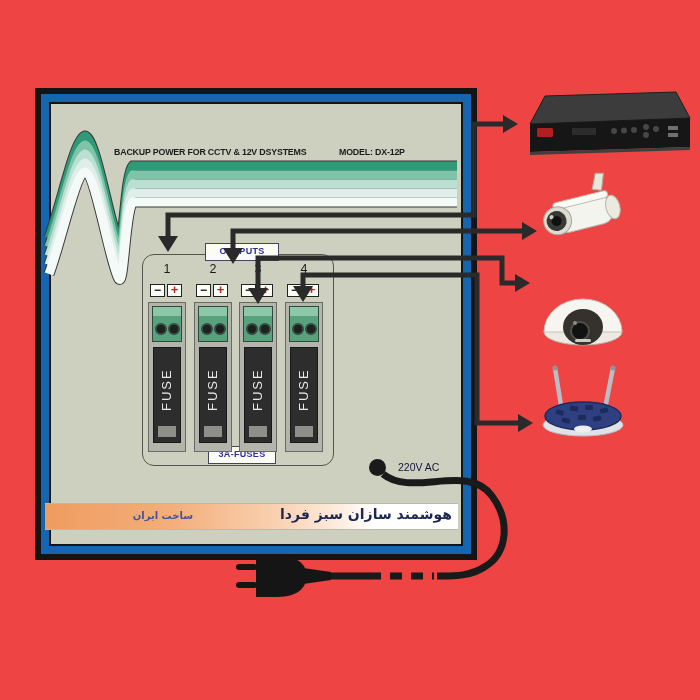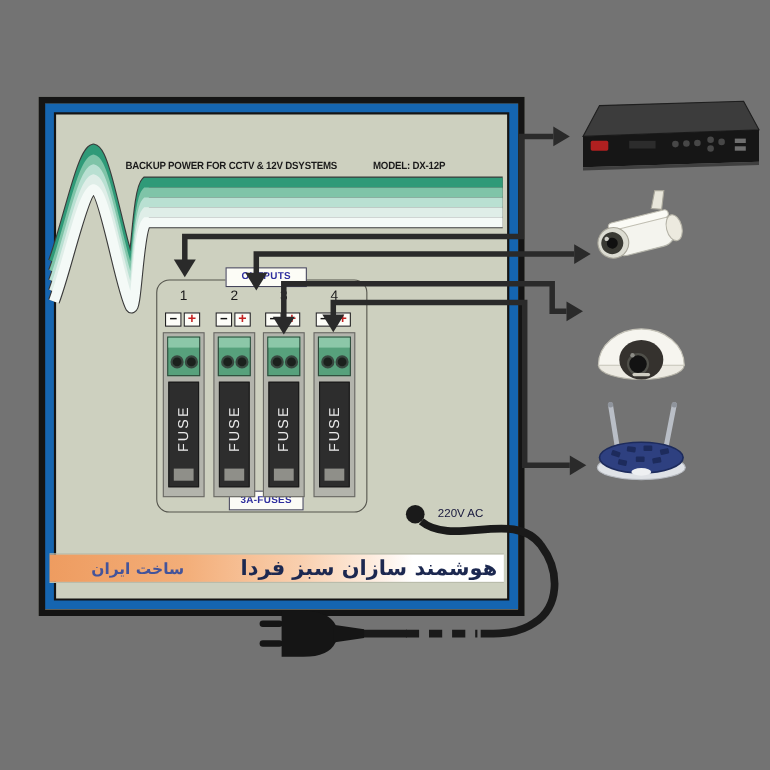--- a/index.html
+++ b/index.html
@@ -1,16 +1,16 @@
 <!DOCTYPE html>
 <html><head>
 <meta charset="utf-8">
 <style>
   html,body{margin:0;padding:0;background:#fff;}
-  .stage{position:relative;width:700px;height:700px;background:#737373;overflow:hidden;
+  .stage{position:relative;width:700px;height:700px;background:#ef4444;overflow:hidden;
          font-family:"Liberation Sans",sans-serif;}
   
   .panel{position:absolute;left:35px;top:88px;width:430px;height:460px;background:#cdd0bf;
          border:6px solid #141414;
          box-shadow:inset 0 0 0 8px #1565b0, inset 0 0 0 10px #141414;}
   .wave-svg{position:absolute;left:35px;top:88px;width:430px;height:460px;}
   .overlay{position:absolute;left:0;top:0;width:700px;height:700px;}
   .ptitle{position:absolute;left:114px;top:146px;font-size:9.5px;font-weight:bold;color:#1a1a1a;
           letter-spacing:-0.2px;transform:scaleX(.93);transform-origin:left;white-space:nowrap;}
   .pmodel{position:absolute;left:339px;top:146px;font-size:9.5px;font-weight:bold;color:#1a1a1a;
@@ -40,23 +40,23 @@
   .fusewin{position:absolute;top:44px;left:4px;width:28px;height:96px;background:#2d2d2d;
            border:1px solid #191919;box-sizing:border-box;}
   .fusetext{position:absolute;top:6px;left:0;width:100%;height:72px;color:#e8e8e8;font-size:13px;
             letter-spacing:2px;writing-mode:vertical-rl;transform:rotate(180deg);
             text-align:center;line-height:26px;}
   .fusebar{position:absolute;bottom:5px;left:4px;width:18px;height:11px;background:#8f8f89;}
   
   .banner{position:absolute;left:45px;top:503px;width:413px;height:25px;
           background:linear-gradient(90deg,#ee9c60 0%,#f3ae79 30%,#f9cfae 55%,#fdeadb 70%,#ffffff 80%);
           border-top:1px solid #b9bcab;border-bottom:1px solid #b9bcab;}
-  .brand{position:absolute;right:6px;top:2px;font-size:19px;font-weight:bold;color:#1c2850;
+  .brand{position:absolute;right:6px;top:2px;font-size:14px;font-weight:bold;color:#1c2850;
          direction:rtl;font-family:"DejaVu Sans",sans-serif;}
-  .madein{position:absolute;left:38px;top:6px;width:100px;text-align:left;font-size:14px;
+  .madein{position:absolute;left:48px;top:6px;width:100px;text-align:right;font-size:10px;
           font-weight:bold;color:#44549a;direction:rtl;font-family:"DejaVu Sans",sans-serif;}
   .acdot{position:absolute;left:369px;top:459px;width:17px;height:17px;border-radius:50%;background:#1a1a1a;}
   .aclabel{position:absolute;left:398px;top:461px;font-size:10.5px;font-weight:normal;color:#15153a;}
 </style>
 </head>
 <body>
 
 <div class="stage">
 
   <div class="panel"></div>

